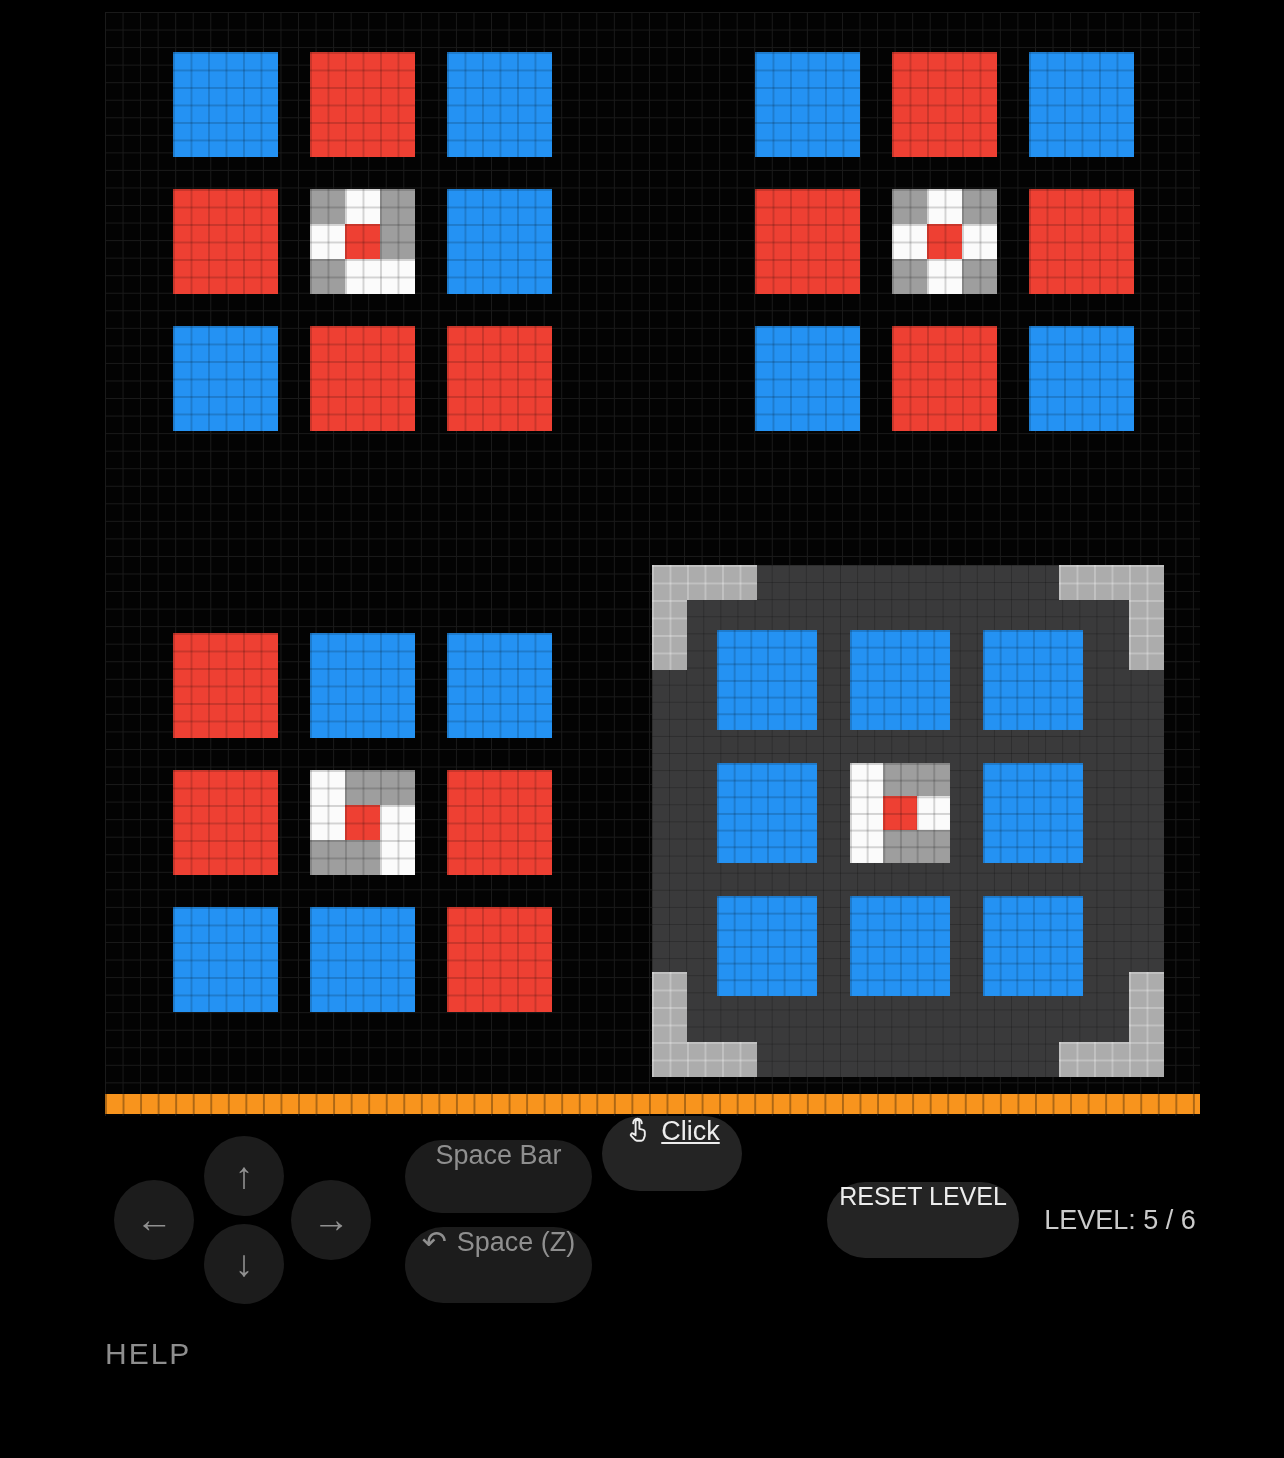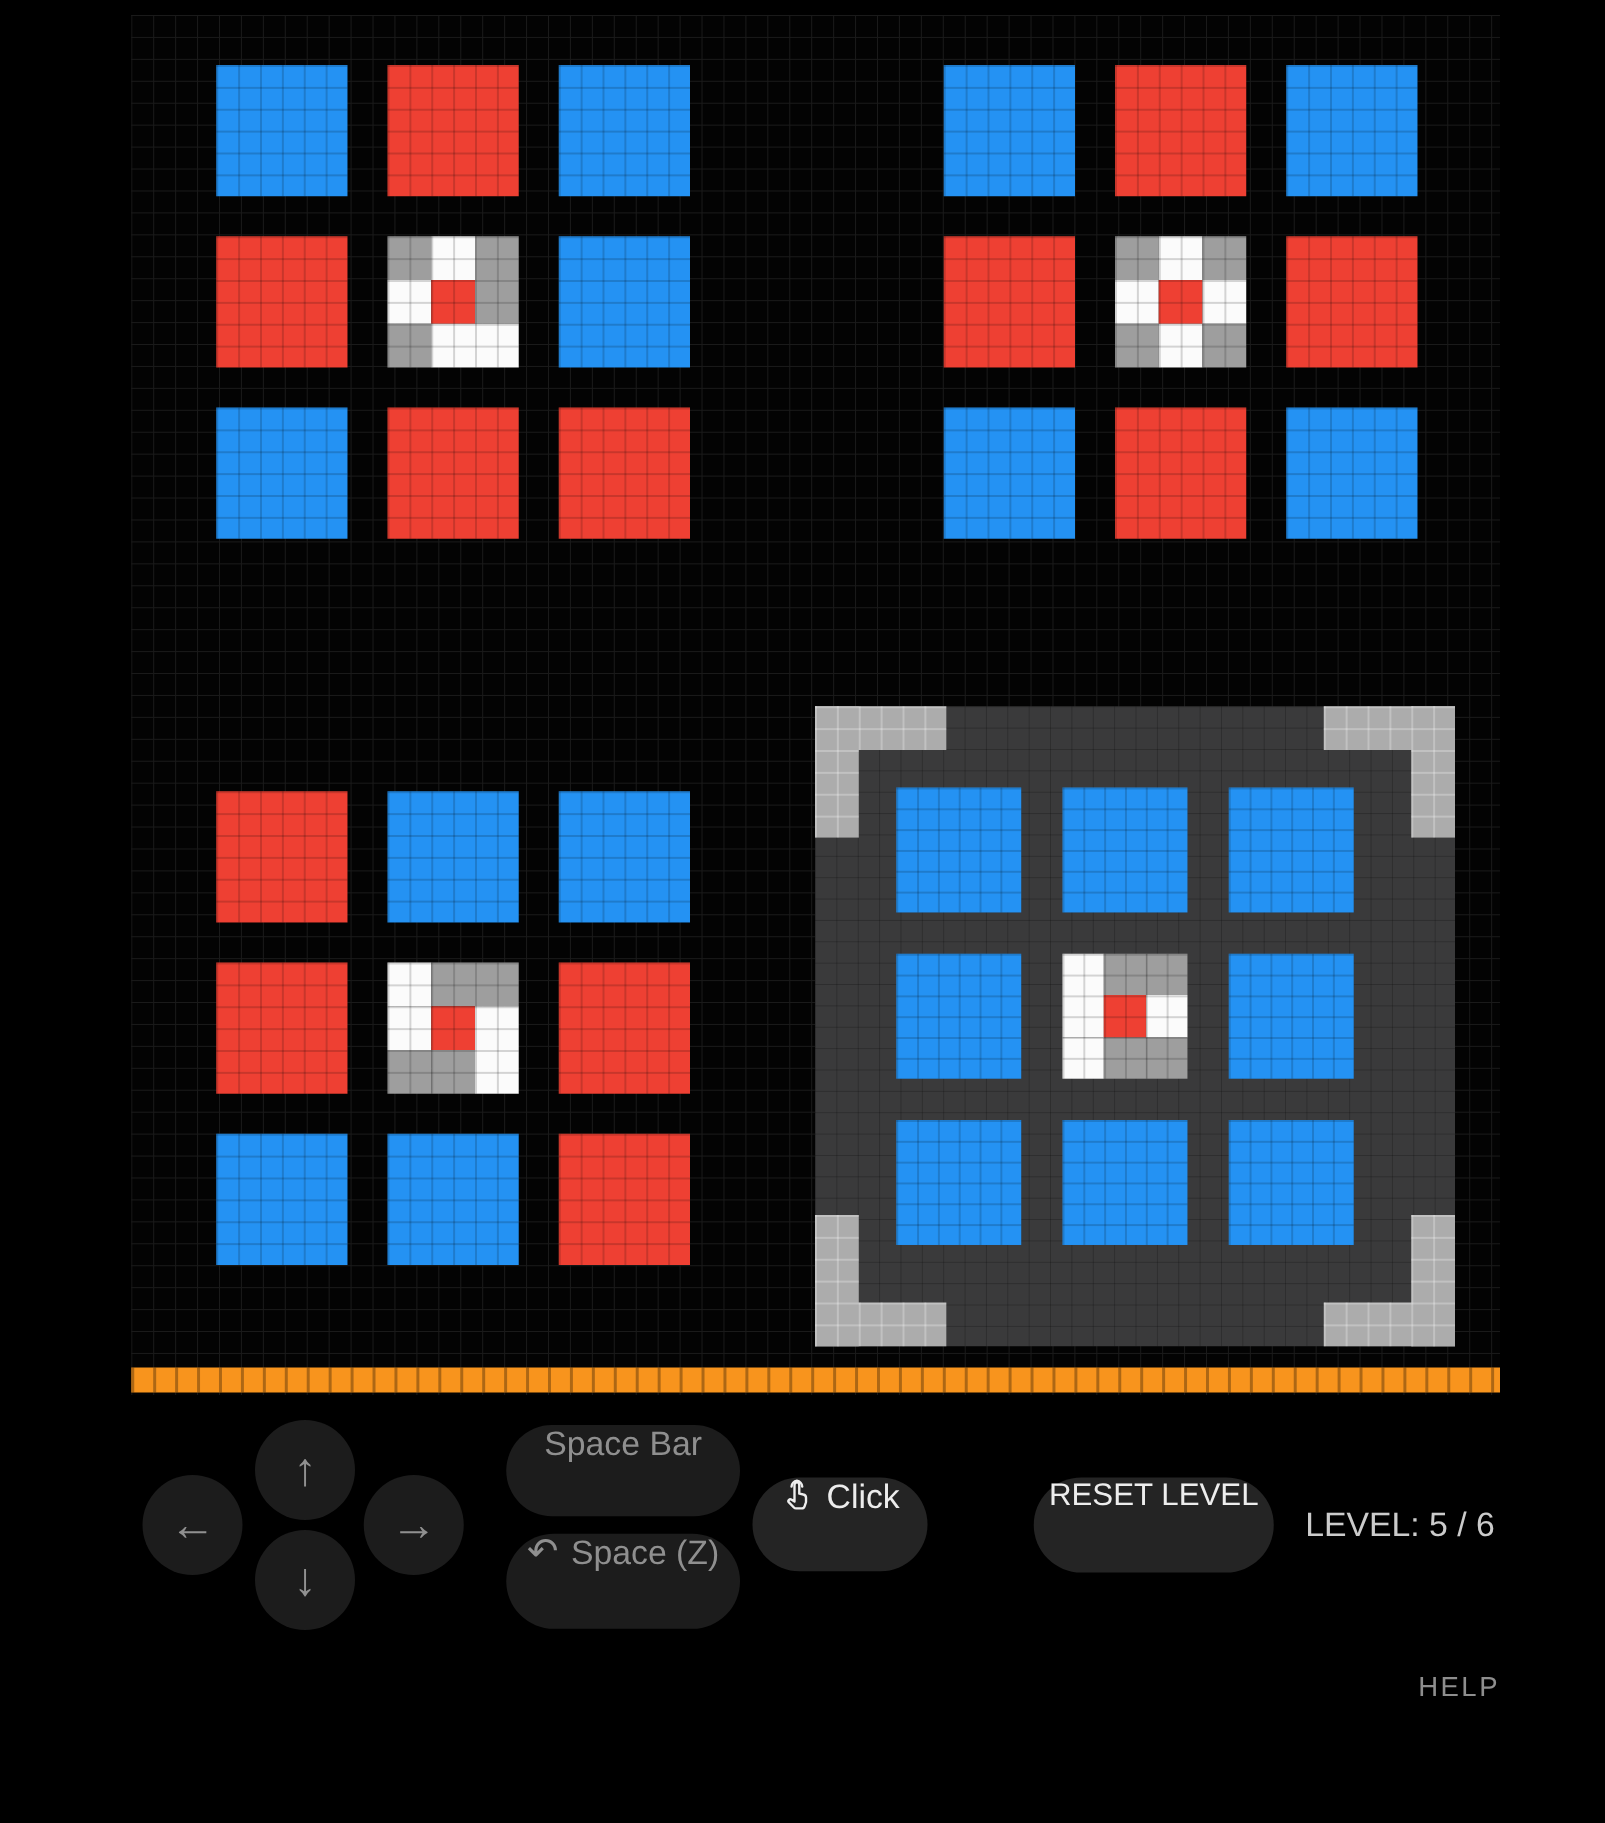--- a/index.html
+++ b/index.html
@@ -67,22 +67,22 @@
   .pill{
     position:absolute;border-radius:40px;background:#1c1c1c;color:#8f8f8f;
     font-size:27px;display:flex;align-items:flex-start;justify-content:center;gap:10px;
   }
   .pill.bright{background:#242424;color:#ededed;font-weight:500;}
   .level-text{
     position:absolute;left:1040px;top:1205px;width:160px;text-align:center;
     color:#cbcbcb;font-size:27px;
   }
   .help-link{
-    position:absolute;left:105px;top:1337px;width:1095px;text-align:right;
-    color:#8e8e8e;font-size:22px;letter-spacing:2px;background:none;
+    position:absolute;left:105px;top:1337px;width:1095px;text-align:left;
+    color:#8e8e8e;font-size:30px;letter-spacing:2px;background:none;
   }
   .undo-icon{font-size:30px;line-height:1;}
 </style>
 </head>
 <body>
 
 <div class="screen">
 
   <div class="playfield">
     <div class="board" style="left:68px;top:40px;width:379px;height:379px;">
@@ -207,21 +207,21 @@
 
   <button class="pill" style="left:405px;top:1140px;width:187px;height:73px;">
     <span>Space Bar</span>
   </button>
 
   <button class="pill" style="left:405px;top:1227px;width:187px;height:76px;">
     <span class="undo-icon">↶</span>
     <span>Space (Z)</span>
   </button>
 
-  <button class="pill bright" style="left:602px;top:1182px;width:140px;height:75px;">
+  <button class="pill bright" style="left:602px;top:1116px;width:140px;height:75px;text-decoration:underline;">
     <svg viewBox="0 0 24 24" width="27" height="27" aria-hidden="true">
       <path d="M10.3 11.5V5.2c0-.9.75-1.7 1.7-1.7s1.7.8 1.7 1.7v6.3l2.9.6c1.1.2 1.9 1.2 1.9 2.3v2.6c0 .3-.04.6-.13.88l-.9 2.6c-.3.9-1.16 1.5-2.1 1.5h-3.9c-.6 0-1.2-.25-1.6-.68l-3.5-3.6c-.5-.52-.5-1.35.02-1.86.44-.43 1.12-.5 1.64-.17l2.27 1.4z" fill="none" stroke="#ededed" stroke-width="1.7" stroke-linejoin="round"></path>
       <path d="M8.2 6.5A4.4 4.4 0 0 1 12 2.3a4.4 4.4 0 0 1 3.8 4.2" fill="none" stroke="#ededed" stroke-width="1.7" stroke-linecap="round"></path>
     </svg>
     <span>Click</span>
   </button>
 
   <button class="pill bright" style="left:827px;top:1182px;width:192px;height:76px;font-size:25px;">
     <span>RESET LEVEL</span>
   </button>

